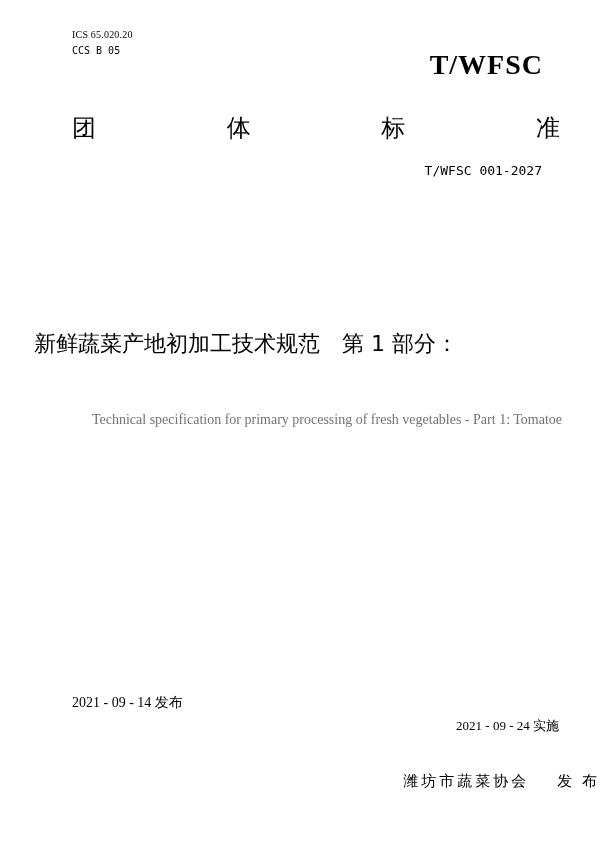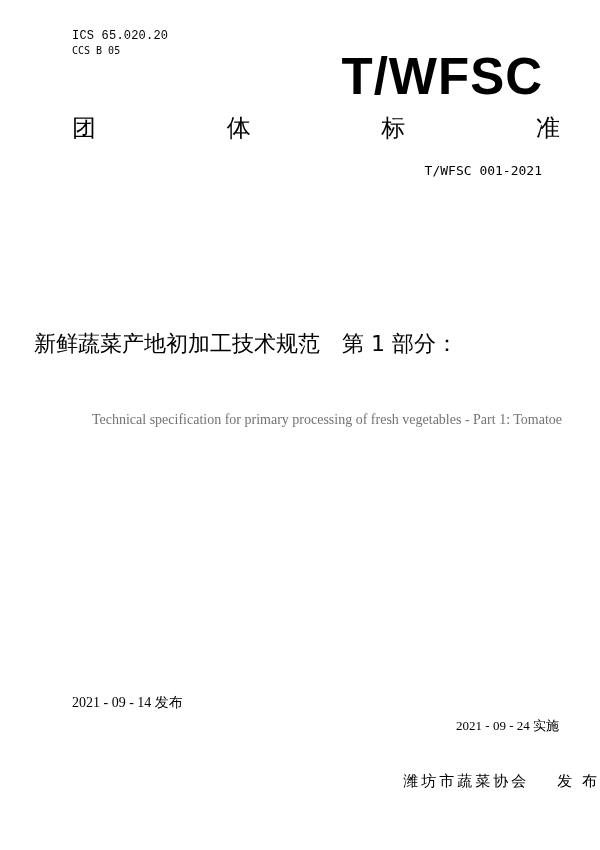--- a/index.html
+++ b/index.html
@@ -1,20 +1,20 @@
 <!DOCTYPE html>
 <html><head>
   <meta charset="utf-8">
   <style>
     html, body { margin: 0; padding: 0; background: #ffffff; }
     body { width: 600px; height: 850px; position: relative; overflow: hidden; color: #000; font-family: "DejaVu Sans", sans-serif; }
     .abs { position: absolute; }
-    .ics { left: 72px; top: 29px; font-size: 12px; font-family: Liberation Mono, monospace; letter-spacing: 0.2px; }
+    .ics { left: 72px; top: 29px; font-size: 10px; font-family: Liberation Serif, serif; letter-spacing: 0.2px; }
     .ccs { left: 72px; top: 45px; font-size: 10px; font-family: "DejaVu Sans Mono", monospace; }
-    .logo { right: 57px; top: 51px; font-size: 51px; font-weight: bold; font-family: Liberation Sans, sans-serif; letter-spacing: 1px; line-height: 1; }
+    .logo { right: 57px; top: 51px; font-size: 28px; font-weight: bold; font-family: Liberation Serif, serif; letter-spacing: 1px; line-height: 1; }
     .std-type { left: 72px; right: 40px; top: 116px; display: flex; justify-content: space-between; font-size: 24px; line-height: 1; font-family: "DejaVu Sans", sans-serif; }
     .std-type span { display: inline-block; }
     .std-no { right: 58px; top: 163px; font-size: 13px; font-family: "DejaVu Sans Mono", monospace; }
     .title-zh { left: 0; width: 492px; text-align: center; top: 328px; font-size: 22px; line-height: 32px; font-family: "DejaVu Sans", sans-serif; }
     .title-zh .line { display: block; }
     .title-en { left: 0; width: 600px; text-align: center; top: 412px; font-size: 14px; font-family: "Liberation Serif", serif; color: #737373; padding-left: 27px; }
     .pub-date { left: 72px; top: 694px; font-size: 14px; font-family: "Liberation Serif", serif; }
     .impl-date { right: 41px; top: 717px; font-size: 13px; font-family: "Liberation Serif", serif; }
     .issuer { left: 0; width: 600px; text-align: right; top: 772px; font-size: 15px; font-family: "Liberation Serif", serif; letter-spacing: 3px; }
     .issuer .gap { display: inline-block; width: 28px; }
@@ -26,21 +26,21 @@
 <div class="abs ccs">CCS B 05</div>
 <div class="abs logo">T/WFSC</div>
 
 <div class="abs std-type">
   <span>团</span>
   <span>体</span>
   <span>标</span>
   <span>准</span>
 </div>
 
-<div class="abs std-no">T/WFSC 001-2021</div>
+<div class="abs std-no">T/WFSC 001-2027</div>
 
 <div class="abs title-zh">
   <span class="line">新鲜蔬菜产地初加工技术规范　第 1 部分：</span>
 </div>
 
 <div class="abs title-en">Technical specification for primary processing of fresh vegetables - Part 1: Tomatoe</div>
 
 <div class="abs pub-date">2021 - 09 - 14 发布</div>
 <div class="abs impl-date">2021 - 09 - 24 实施</div>
 

